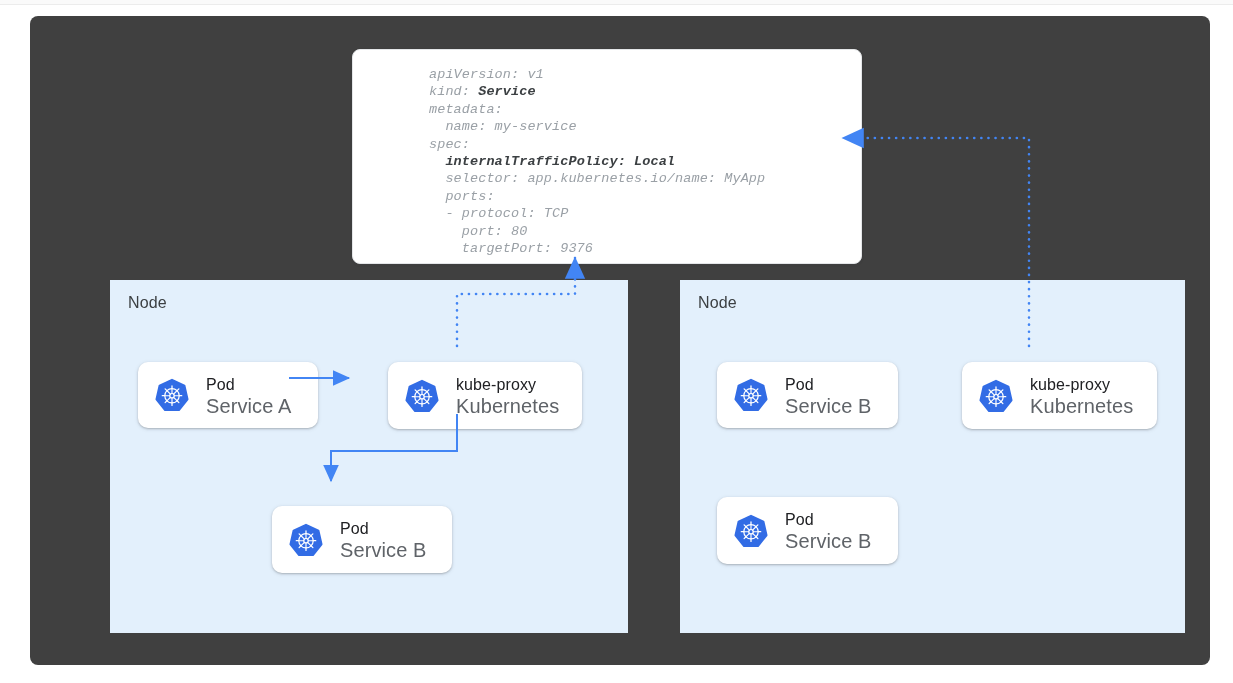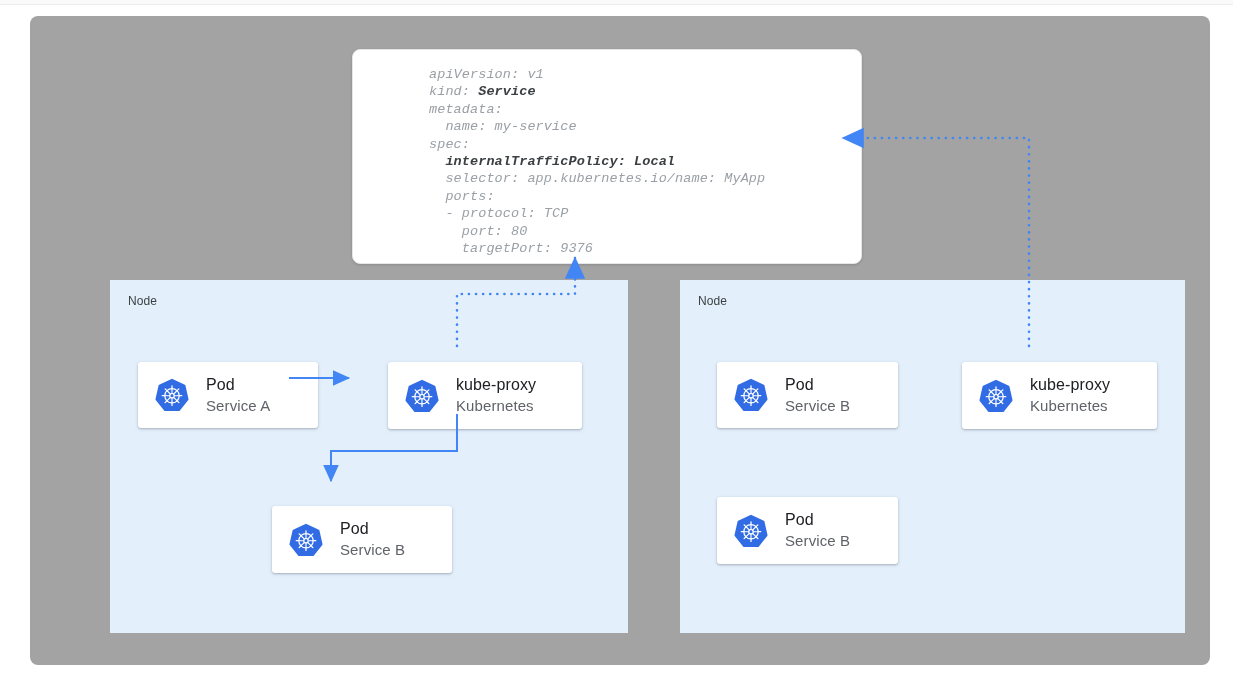--- a/index.html
+++ b/index.html
@@ -3,48 +3,48 @@
 <meta charset="utf-8">
 <style>
   html,body{margin:0;padding:0;background:#ffffff;}
   body{width:1233px;height:683px;position:relative;overflow:hidden;
        font-family:"Liberation Sans","DejaVu Sans",sans-serif;}
 
   #top-strip{position:absolute;left:0;top:0;width:1233px;height:4px;background:#fafafa;}
   #top-strip-line{position:absolute;left:0;top:4px;width:1233px;height:1px;background:#ececec;}
 
   #canvas{position:absolute;left:30px;top:16px;width:1180px;height:649px;
-          background:#a3a3a3;border-radius:8px;}
+          background:#404040;border-radius:8px;}
 
   
   #yaml-card{position:absolute;left:322px;top:33px;width:510px;height:215px;
              background:#ffffff;border:1px solid #e4e6e8;border-radius:8px;
              box-shadow:0 1px 2px rgba(60,64,67,.16),0 1px 3px rgba(60,64,67,.08);
              box-sizing:border-box;overflow:hidden;}
   #yaml-body{position:absolute;left:76px;top:16px;width:420px;
              font-family:"Liberation Mono","DejaVu Sans Mono",monospace;
              font-size:13.5px;line-height:17.4px;color:#9aa0a6;font-style:italic;
              white-space:pre;letter-spacing:.1px;}
   #yaml-body .bold{font-weight:bold;color:#3c4043;margin-top:8px;}
 
   
   .node-panel{position:absolute;background:#e3f0fc;box-sizing:border-box;}
   #node-left{left:80px;top:264px;width:518px;height:353px;}
   #node-right{left:650px;top:264px;width:505px;height:353px;}
-  .node-label{position:absolute;left:18px;top:14px;font-size:12px;color:#3c4043;
+  .node-label{position:absolute;left:18px;top:14px;font-size:16px;color:#3c4043;
               letter-spacing:.1px;}
 
   
-  .card{position:absolute;background:#ffffff;border-radius:3px;
+  .card{position:absolute;background:#ffffff;border-radius:10px;
         box-shadow:0 1px 2px rgba(60,64,67,.28),0 1px 4px rgba(60,64,67,.13);
         display:flex;align-items:center;box-sizing:border-box;}
   .card-icon{width:36px;height:36px;flex:0 0 36px;margin-left:16px;}
   .card-text{margin-left:16px;display:flex;flex-direction:column;justify-content:center;}
   .card-title{font-size:16px;color:#202124;line-height:20px;letter-spacing:.1px;}
-  .card-sub{font-size:15px;color:#5f6368;line-height:20px;margin-top:1px;letter-spacing:.1px;}
+  .card-sub{font-size:20px;color:#5f6368;line-height:20px;margin-top:1px;letter-spacing:.1px;}
 
   #card-pod-a   {left:108px;top:346px;width:180px;height:66px;}
   #card-kproxy-l{left:358px;top:346px;width:194px;height:67px;}
   #card-pod-b-l {left:242px;top:490px;width:180px;height:67px;}
   #card-pod-b-r1{left:687px;top:346px;width:181px;height:66px;}
   #card-pod-b-r2{left:687px;top:481px;width:181px;height:67px;}
   #card-kproxy-r{left:932px;top:346px;width:195px;height:67px;}
 
   #overlay{position:absolute;left:0;top:0;width:1233px;height:683px;pointer-events:none;}
 </style>

